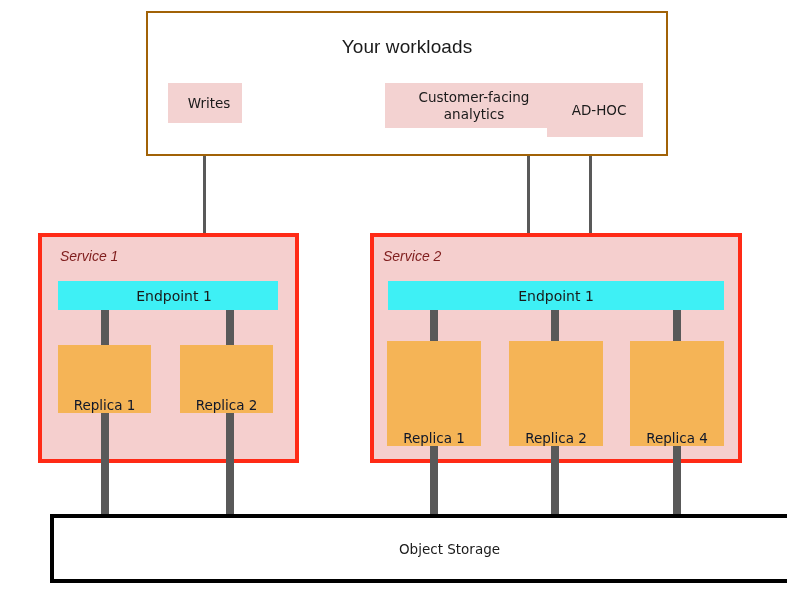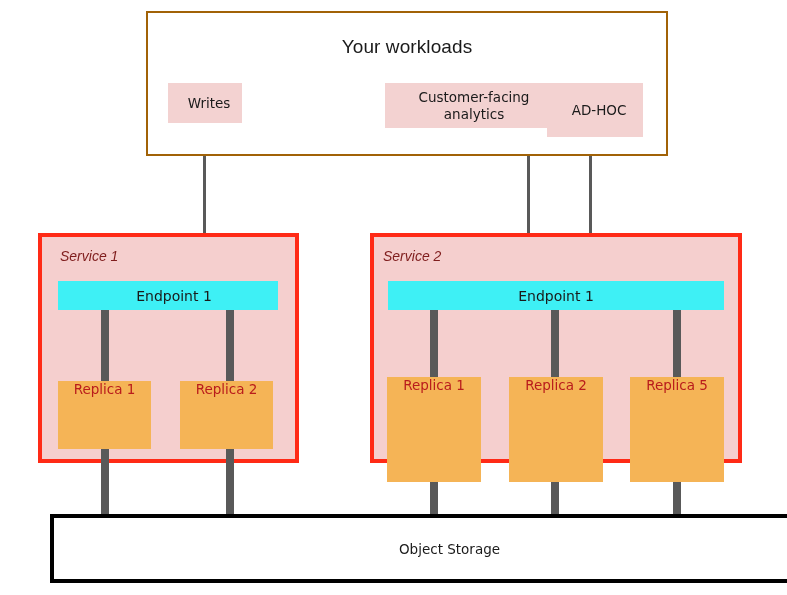--- a/index.html
+++ b/index.html
@@ -74,26 +74,25 @@
     justify-content: center;
     font-size: 14px;
     color: #1a1a1a;
     font-family: "DejaVu Sans", sans-serif;
   }
 
   
   .replica {
     background: #F5B456;
     display: flex;
-    align-items: flex-start;
+    align-items: flex-end;
     justify-content: center;
     font-size: 13.5px;
-    color: #b91c1c;
+    color: #0f172a;
     font-family: "DejaVu Sans", sans-serif;
-    margin-top: 36px;
   }
 
   
   .conn {
     background: #595959;
     width: 8px;
   }
 
   
   .arrow-line {
@@ -177,20 +176,20 @@
     <span>Endpoint 1</span>
   </div>
 
   <div class="abs replica" style="left:387px; top:341px; width:94px; height:105px;">
     <span>Replica 1</span>
   </div>
   <div class="abs replica" style="left:509px; top:341px; width:94px; height:105px;">
     <span>Replica 2</span>
   </div>
   <div class="abs replica" style="left:630px; top:341px; width:94px; height:105px;">
-    <span>Replica 5</span>
+    <span>Replica 4</span>
   </div>
 
   <div class="abs object-storage" style="left:50px; top:514px; width:782px; height:69px;padding-left:17px;">
     <span>Object Storage</span>
   </div>
 
 </div>
 
 </body></html>

